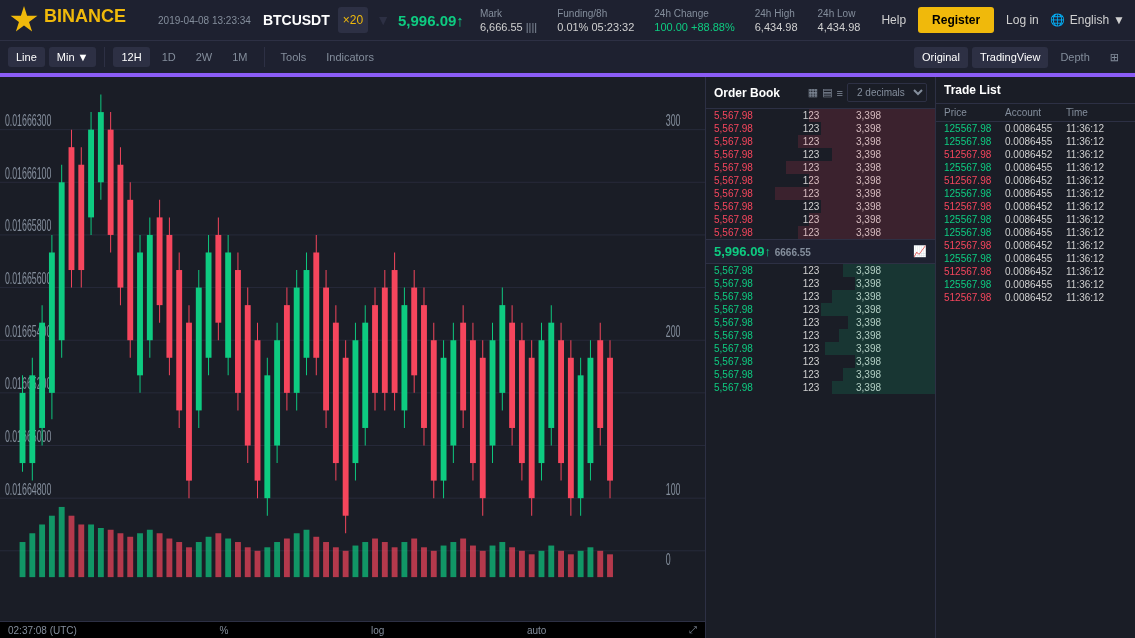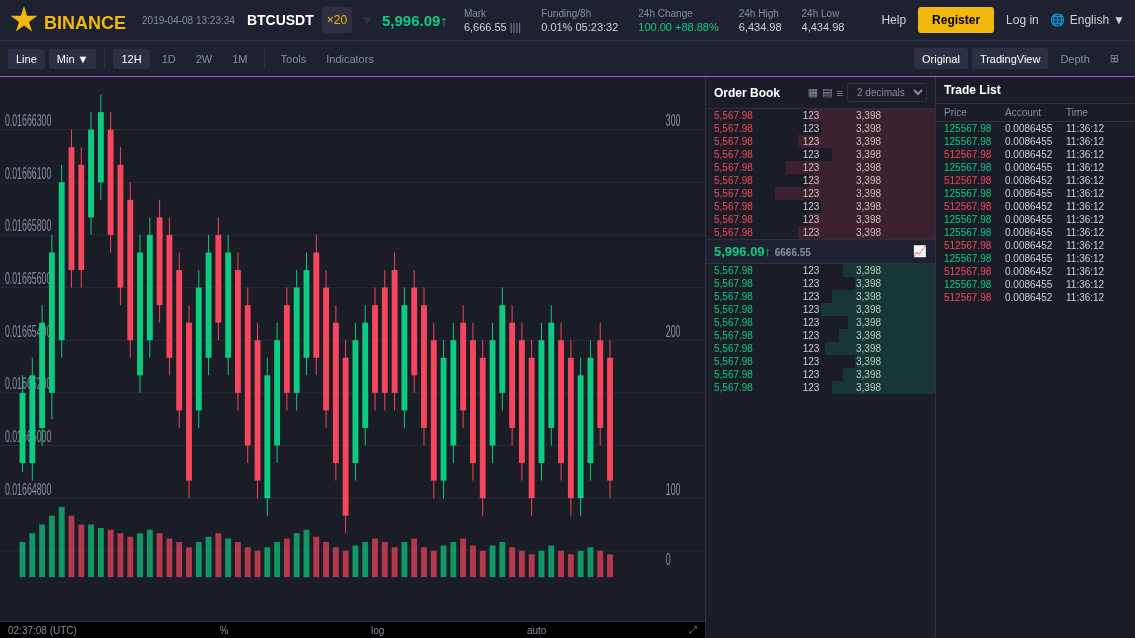--- a/index.html
+++ b/index.html
@@ -1,40 +1,40 @@
 <!DOCTYPE html>
 <html><head>
   <meta charset="utf-8">
   <style>
     * { margin: 0; padding: 0; box-sizing: border-box; }
     body { background: #1a1d26; color: #d0d0d0; font-family: 'Arial', sans-serif; font-size: 11px; width: 1135px; height: 638px; overflow: hidden; }
 
     
     .header { display: flex; align-items: center; background: #1e2130; height: 41px; padding: 0 10px; border-bottom: 1px solid #2d3044; }
-    .logo { display: flex; align-items: flex-end; gap: 6px; margin-right: 16px; }
+    .logo { display: flex; align-items: flex-start; gap: 6px; margin-right: 32px; }
     .logo-icon { width: 28px; height: 28px; background: #f0b90b; clip-path: polygon(50% 0%, 61% 35%, 98% 35%, 68% 57%, 79% 91%, 50% 70%, 21% 91%, 32% 57%, 2% 35%, 39% 35%); }
     .logo-text { color: #f0b90b; font-size: 18px; font-weight: bold; }
     .pair-info { display: flex; align-items: center; gap: 8px; margin-right: 16px; }
     .pair-name { color: #ffffff; font-size: 14px; font-weight: bold; }
     .pair-leverage { background: #2d3044; color: #f0b90b; padding: 6px 5px; border-radius: 3px; font-size: 12px; }
     .pair-price { color: #0ecb81; font-size: 15px; font-weight: bold; }
     .header-stats { display: flex; align-items: center; gap: 20px; flex: 1; }
     .stat-item { display: flex; flex-direction: column; gap: 2px; }
     .stat-label { color: #848e9c; font-size: 10px; }
     .stat-value { color: #d0d0d0; font-size: 11px; }
     .stat-value.positive { color: #0ecb81; }
     .header-actions { display: flex; align-items: center; gap: 12px; }
     .btn-help { background: none; border: none; color: #d0d0d0; cursor: pointer; font-size: 12px; }
     .btn-register { background: #f0b90b; border: none; color: #000; padding: 6px 14px; border-radius: 3px; cursor: pointer; font-size: 12px; font-weight: bold; }
     .btn-login { background: none; border: none; color: #d0d0d0; cursor: pointer; font-size: 12px; }
     .lang-selector { display: flex; align-items: center; gap: 4px; color: #d0d0d0; font-size: 12px; cursor: pointer; }
     .datetime { color: #848e9c; font-size: 10px; }
 
     
-    .chart-toolbar { display: flex; align-items: center; background: #1e2130; height: 36px; border-bottom: 1px solid #8b5cf6; padding: 0 8px; gap: 4px; }
+    .chart-toolbar { display: flex; align-items: center; background: #1e2130; height: 36px; border-bottom: 4px solid #8b5cf6; padding: 0 8px; gap: 4px; }
     .toolbar-btn { background: none; border: none; color: #848e9c; padding: 4px 8px; cursor: pointer; font-size: 11px; border-radius: 3px; }
     .toolbar-btn.active { color: #ffffff; background: #2d3044; }
     .toolbar-sep { width: 1px; height: 20px; background: #2d3044; margin: 0 4px; }
     .toolbar-right { margin-left: auto; display: flex; gap: 4px; }
     .view-btn { background: none; border: none; color: #848e9c; padding: 4px 8px; cursor: pointer; font-size: 11px; }
     .view-btn.active { color: #ffffff; background: #2d3044; border-radius: 3px; }
 
     
     .main-layout { display: flex; height: calc(638px - 77px); }
 

